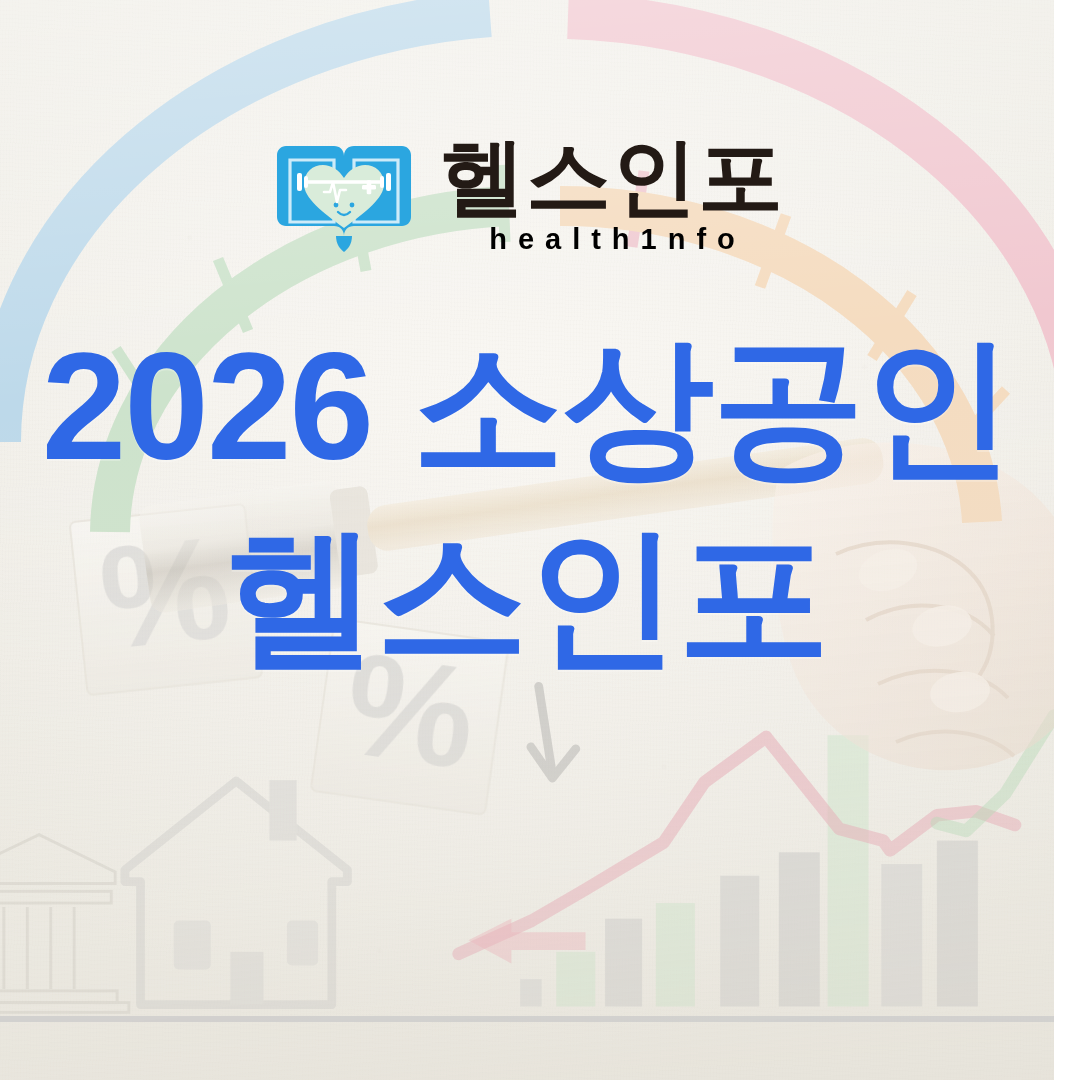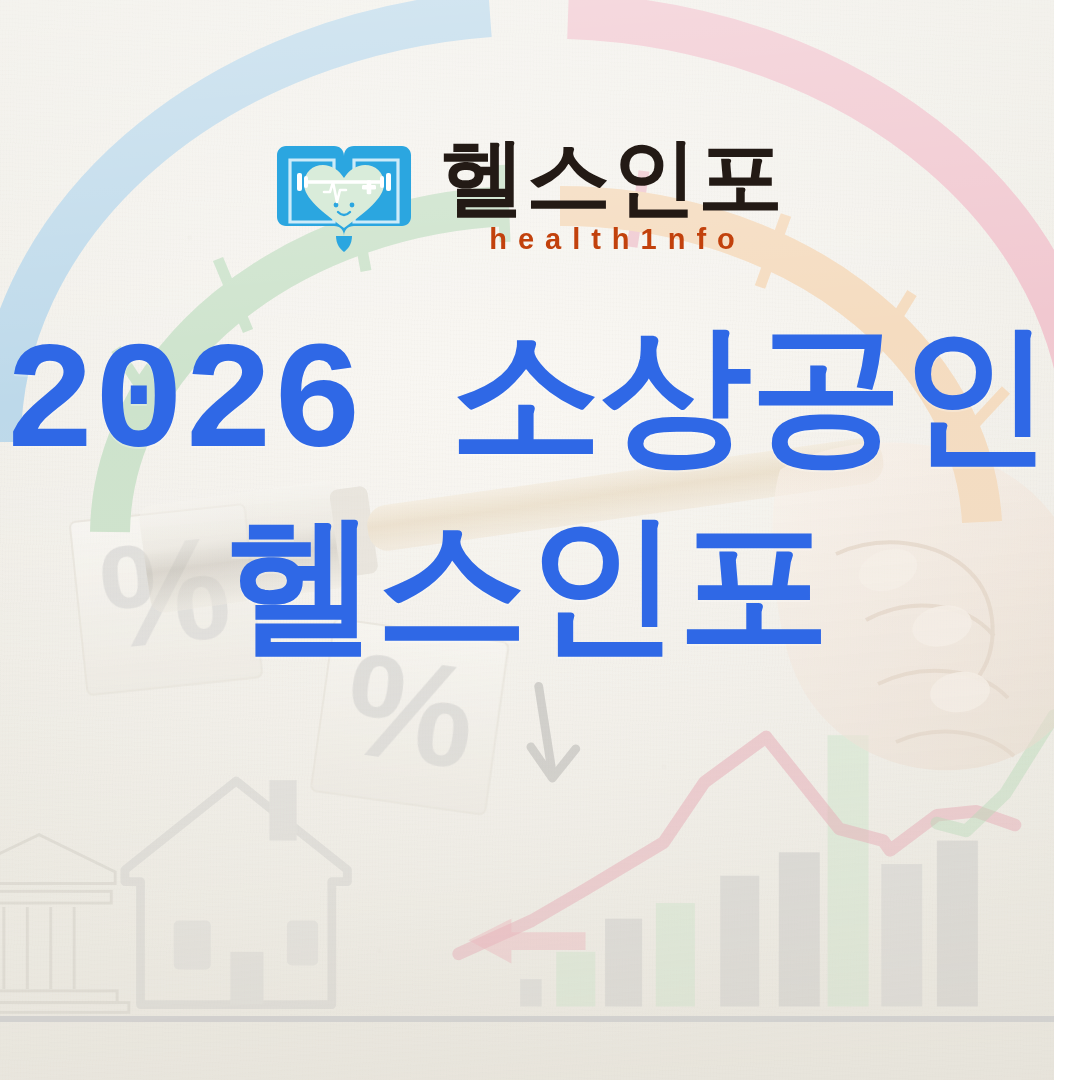--- a/index.html
+++ b/index.html
@@ -85,32 +85,31 @@
     font-weight: 700;
     color: #231A15;
     letter-spacing: 1px;
     line-height: .96;
     white-space: nowrap;
   }
   .brand-en {
     margin-top: 6px;
     font-size: 29px;
     font-weight: 600;
-    color: #c2410c;
+    color: #000000;
     letter-spacing: 11px;
     padding-left: 11px;
     white-space: nowrap;
   }
 
   
   .headline {
     position: absolute;
     left: 0; right: 0; top: 330px;
     text-align: center;
-    font-family: Liberation Mono, monospace;
   }
   .head-line {
     color: #2F68E6;
     font-weight: 700;
     line-height: 1.0;
     white-space: nowrap;
     text-shadow: 0 2px 0 rgba(255,255,255,.25);
   }
   .head-line.l1 {
     font-size: 152px;

